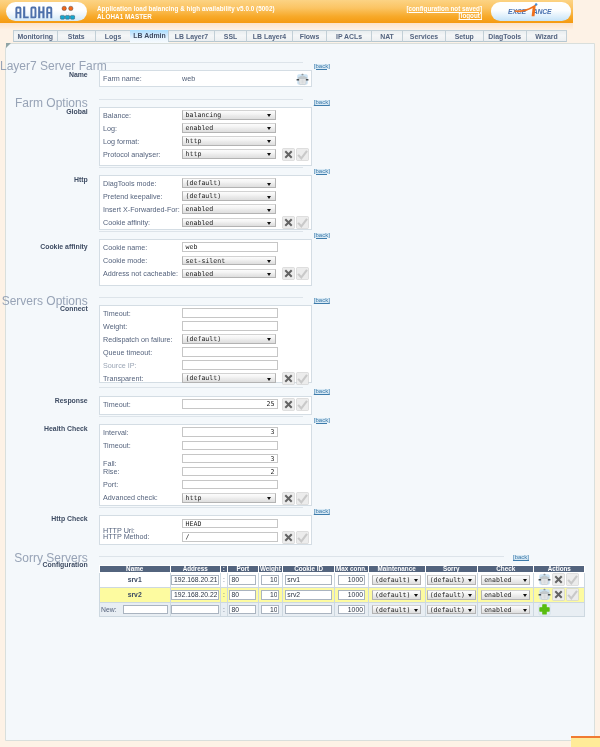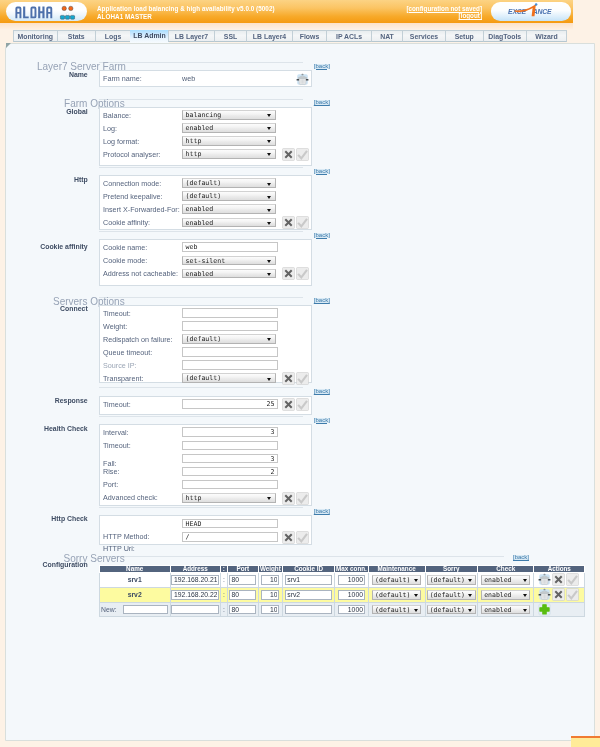--- a/index.html
+++ b/index.html
@@ -30,22 +30,22 @@
   .tab.active{background:linear-gradient(to bottom,#a8deff 0%,#cfeaff 35%,#ecf6fd 72%,#f7fbfe 100%);
       color:#3e4c63;border:none;height:13px;}
   
   #panel{position:absolute;left:5px;top:42.5px;width:590px;height:698.5px;
       background:#f4f8fb;border:1px solid #d9dfdc;box-sizing:border-box;
       border-top-left-radius:6px;}
   #corner{position:absolute;left:5.8px;top:42.8px;width:0;height:0;
       border-top:5.4px solid #8fa4a6;border-right:5.4px solid transparent;}
   
   #form{position:absolute;left:-6px;top:-43px;width:600px;height:747px;}
-  .biglabel{position:absolute;left:0;width:87.7px;text-align:right;font-size:10px;color:#97a3b6;
-      line-height:9px;white-space:nowrap;margin-left:37px;}
+  .biglabel{position:absolute;left:0;width:87.7px;text-align:right;font-size:12px;color:#97a3b6;
+      line-height:9px;white-space:nowrap;}
   .sublabel{position:absolute;left:0;width:87.7px;text-align:right;font-size:6.9px;font-weight:bold;
       color:#3e4c63;line-height:8px;white-space:nowrap;}
   .hr{position:absolute;left:99px;width:204.3px;height:1px;background:#dde4ea;}
   .backlink{position:absolute;left:313.8px;font-size:6px;color:#3f7cab;text-decoration:underline;
       background:#d9eaf5;line-height:5.6px;padding:0;display:inline-block;}
   .box{position:absolute;left:99px;width:213px;background:#ffffff;border:1px solid #d4dde4;
       box-sizing:border-box;}
   .flabel{position:absolute;left:3px;font-size:7.2px;color:#55637d;line-height:9px;white-space:nowrap;}
   .flabel.dis{color:#9aa5b5;}
   .stat{position:absolute;font-size:7.2px;color:#4f5d75;line-height:9px;white-space:nowrap;}
@@ -200,21 +200,21 @@
           <span class="ibtn"><svg width="13" height="13" viewBox="0 0 26 26">
               <rect x="1" y="1" width="24" height="24" rx="2" fill="#ececec" stroke="#c6c6c6"></rect>
               <path d="M4.2 13.8 L10.6 20.6 L22 5.6" stroke="#c9c9c9" stroke-width="4.2" fill="none" stroke-linecap="butt" stroke-linejoin="miter"></path>
             </svg></span>
         </span>
       </div>
       <div class="hr" style="top:166.29999999999998px"></div>
       <a class="backlink" href="#" style="top:168.1px">[back]</a>
       <div class="sublabel" style="top:175.1px">Http</div>
       <div class="box" style="top:174.6px;height:54.8px">
-        <div class="flabel" style="top:2.9px">Connection mode:</div>
+        <div class="flabel" style="top:2.9px">DiagTools mode:</div>
         <div class="sel" style="left:82px;top:2.3px;width:93.5px"><span>(default)</span><span class="arr"></span></div>
         <div class="flabel" style="top:15.950000000000001px">Pretend keepalive:</div>
         <div class="sel" style="left:82px;top:15.350000000000001px;width:93.5px"><span>(default)</span><span class="arr"></span></div>
         <div class="flabel" style="top:29.000000000000004px">Insert X-Forwarded-For:</div>
         <div class="sel" style="left:82px;top:28.400000000000002px;width:93.5px"><span>enabled</span><span class="arr"></span></div>
         <div class="flabel" style="top:42.050000000000004px">Cookie affinity:</div>
         <div class="sel" style="left:82px;top:41.45px;width:93.5px"><span>enabled</span><span class="arr"></span></div>
         <span style="position:absolute;left:181.5px;top:40.25px">
           <span class="ibtn"><svg width="13" height="13" viewBox="0 0 26 26">
               <rect x="1" y="1" width="24" height="24" rx="2" fill="#ececec" stroke="#c6c6c6"></rect>
@@ -328,21 +328,21 @@
               <path d="M4.2 13.8 L10.6 20.6 L22 5.6" stroke="#c9c9c9" stroke-width="4.2" fill="none" stroke-linecap="butt" stroke-linejoin="miter"></path>
             </svg></span>
         </span>
       </div>
       <div class="hr" style="top:506.59999999999997px"></div>
       <a class="backlink" href="#" style="top:508.4px">[back]</a>
       <div class="sublabel" style="top:514.9px">Http Check</div>
       <div class="box" style="top:514.9px;height:29.6px">
         <div class="flabel" style="top:16px">HTTP Method:</div>
         <div class="inp" style="left:82px;top:2.3px;width:96px"><span>HEAD</span></div>
-        <div class="flabel" style="top:28px">HTTP Uri:</div>
+        <div class="flabel" style="top:10px">HTTP Uri:</div>
         <div class="inp" style="left:82px;top:15.350000000000001px;width:96px"><span>/</span></div>
         <span style="position:absolute;left:181.5px;top:14.150000000000002px">
           <span class="ibtn"><svg width="13" height="13" viewBox="0 0 26 26">
               <rect x="1" y="1" width="24" height="24" rx="2" fill="#ececec" stroke="#c6c6c6"></rect>
               <path d="M6.6 6.6 L19.4 19.4 M19.4 6.6 L6.6 19.4" stroke="#636363" stroke-width="4" stroke-linecap="butt"></path>
             </svg></span>
         </span>
         <span style="position:absolute;left:196px;top:14.150000000000002px">
           <span class="ibtn"><svg width="13" height="13" viewBox="0 0 26 26">
               <rect x="1" y="1" width="24" height="24" rx="2" fill="#ececec" stroke="#c6c6c6"></rect>

